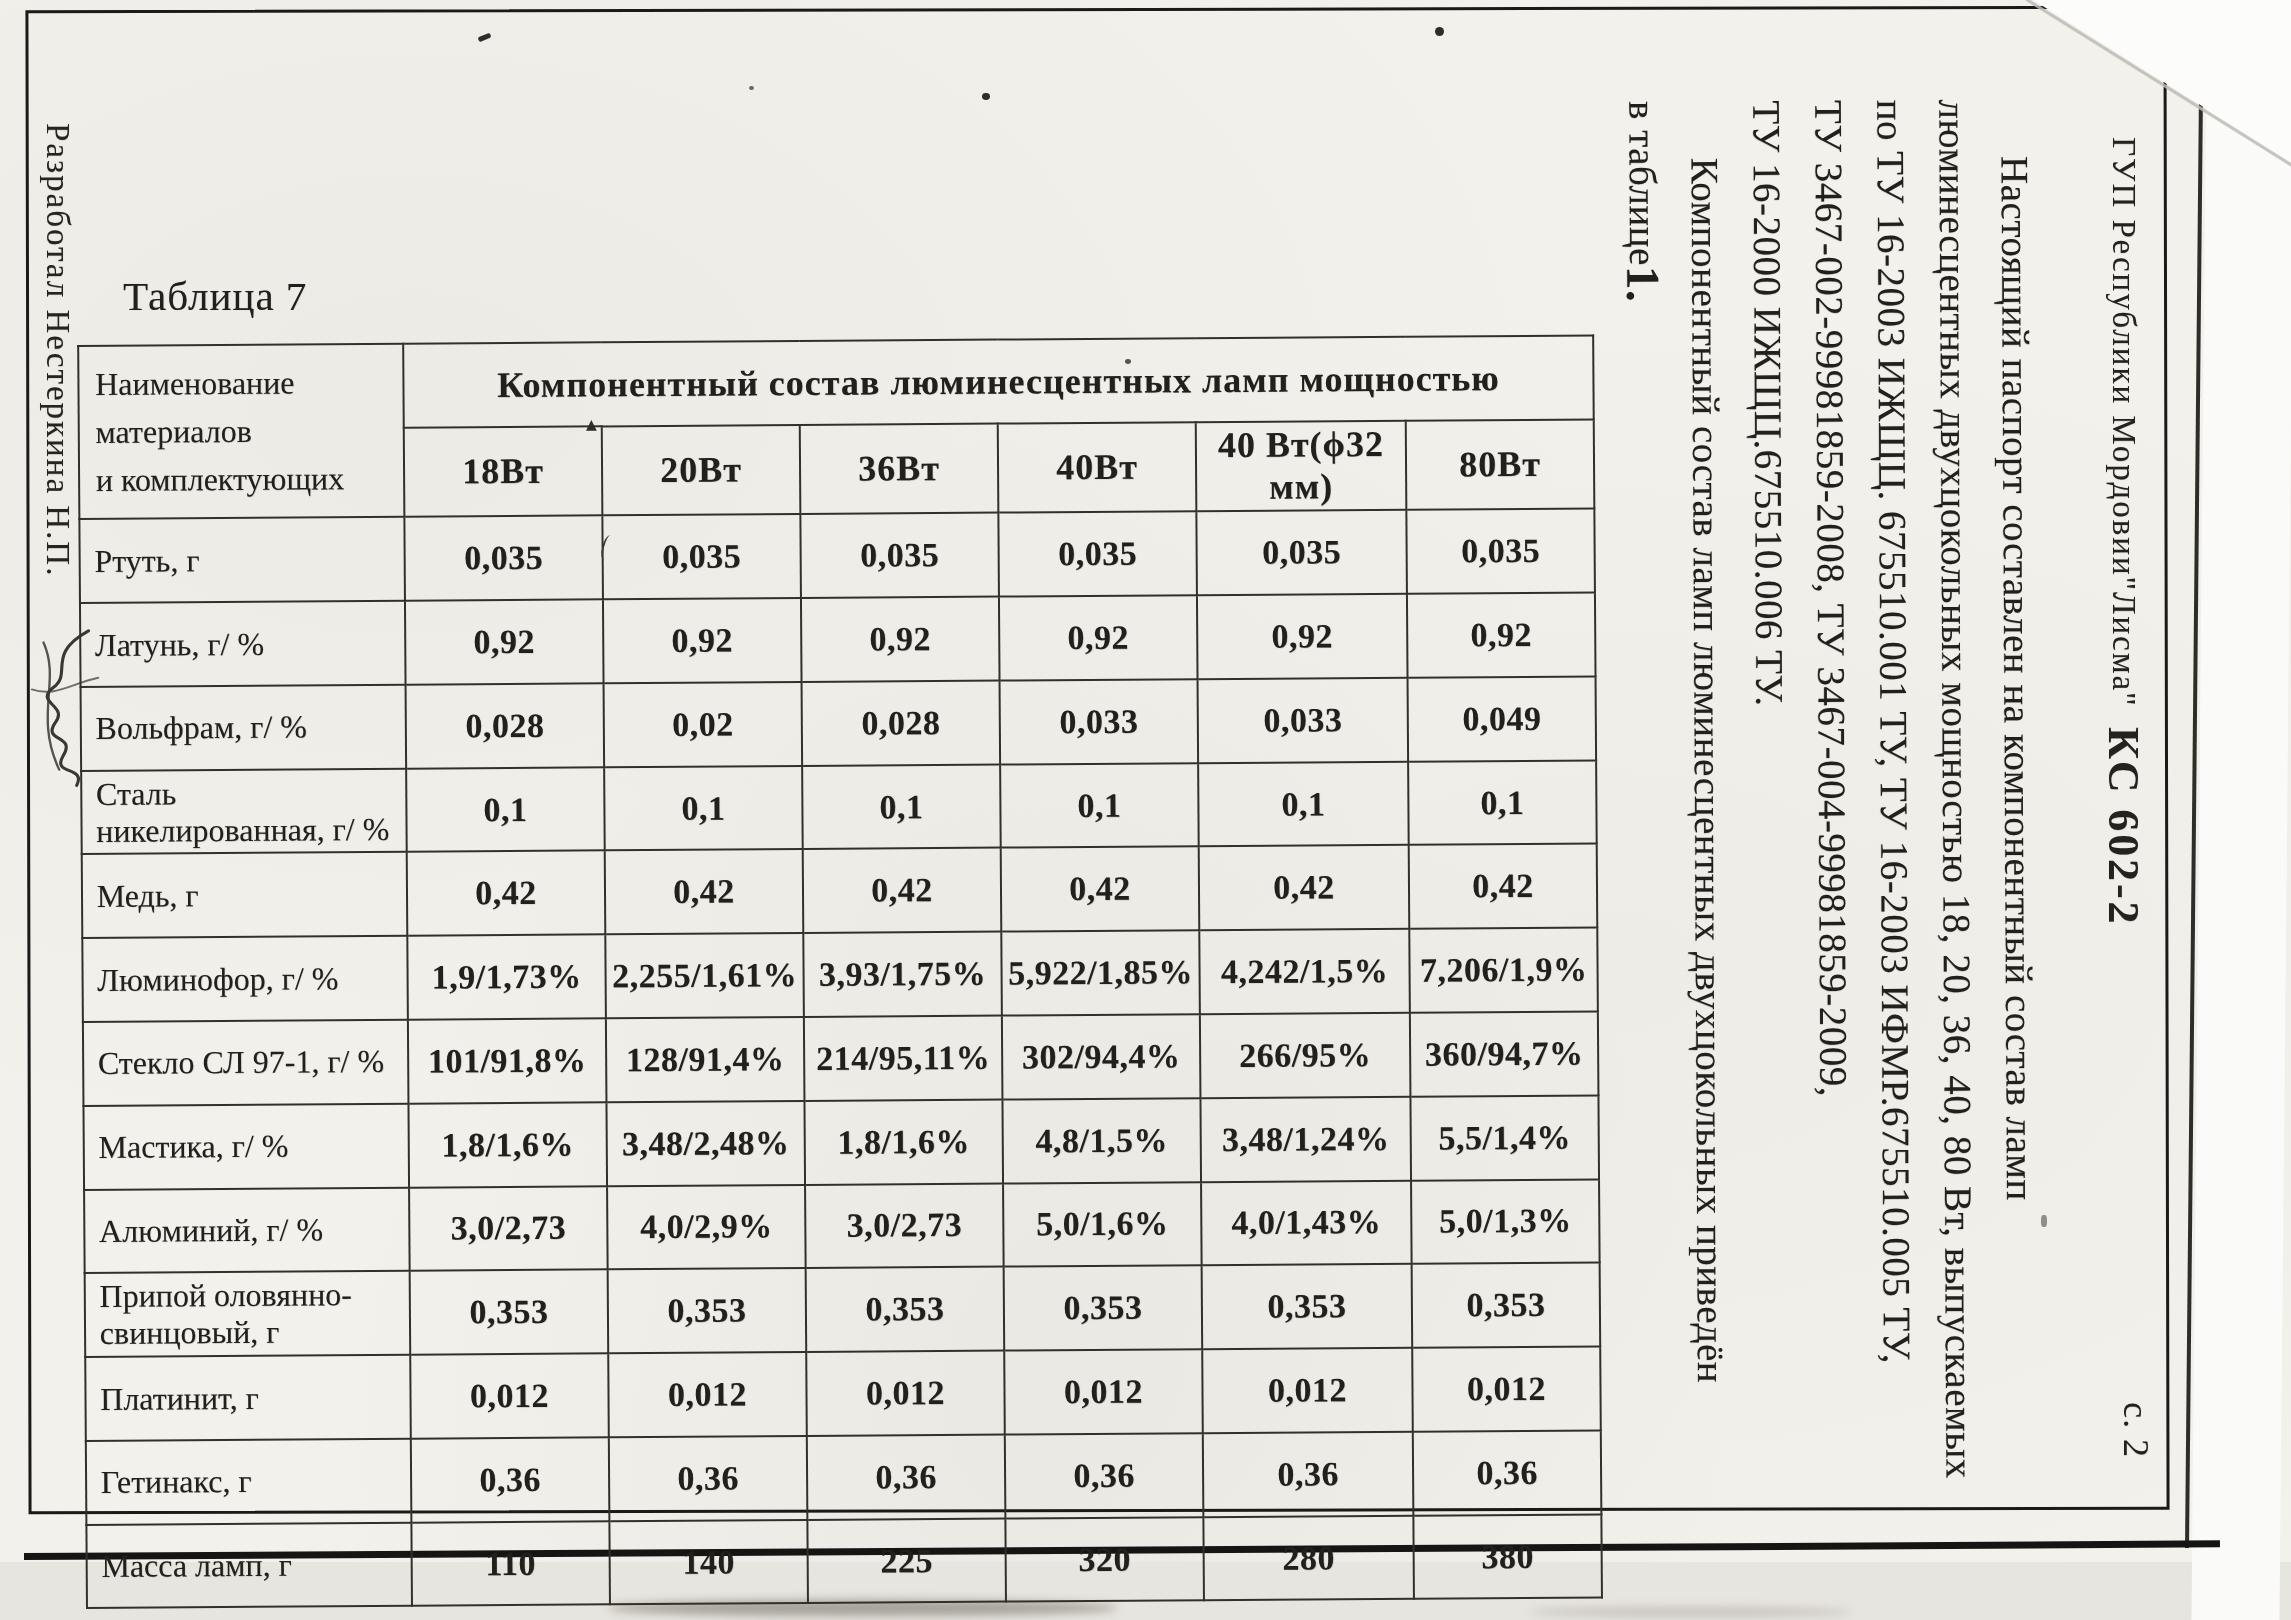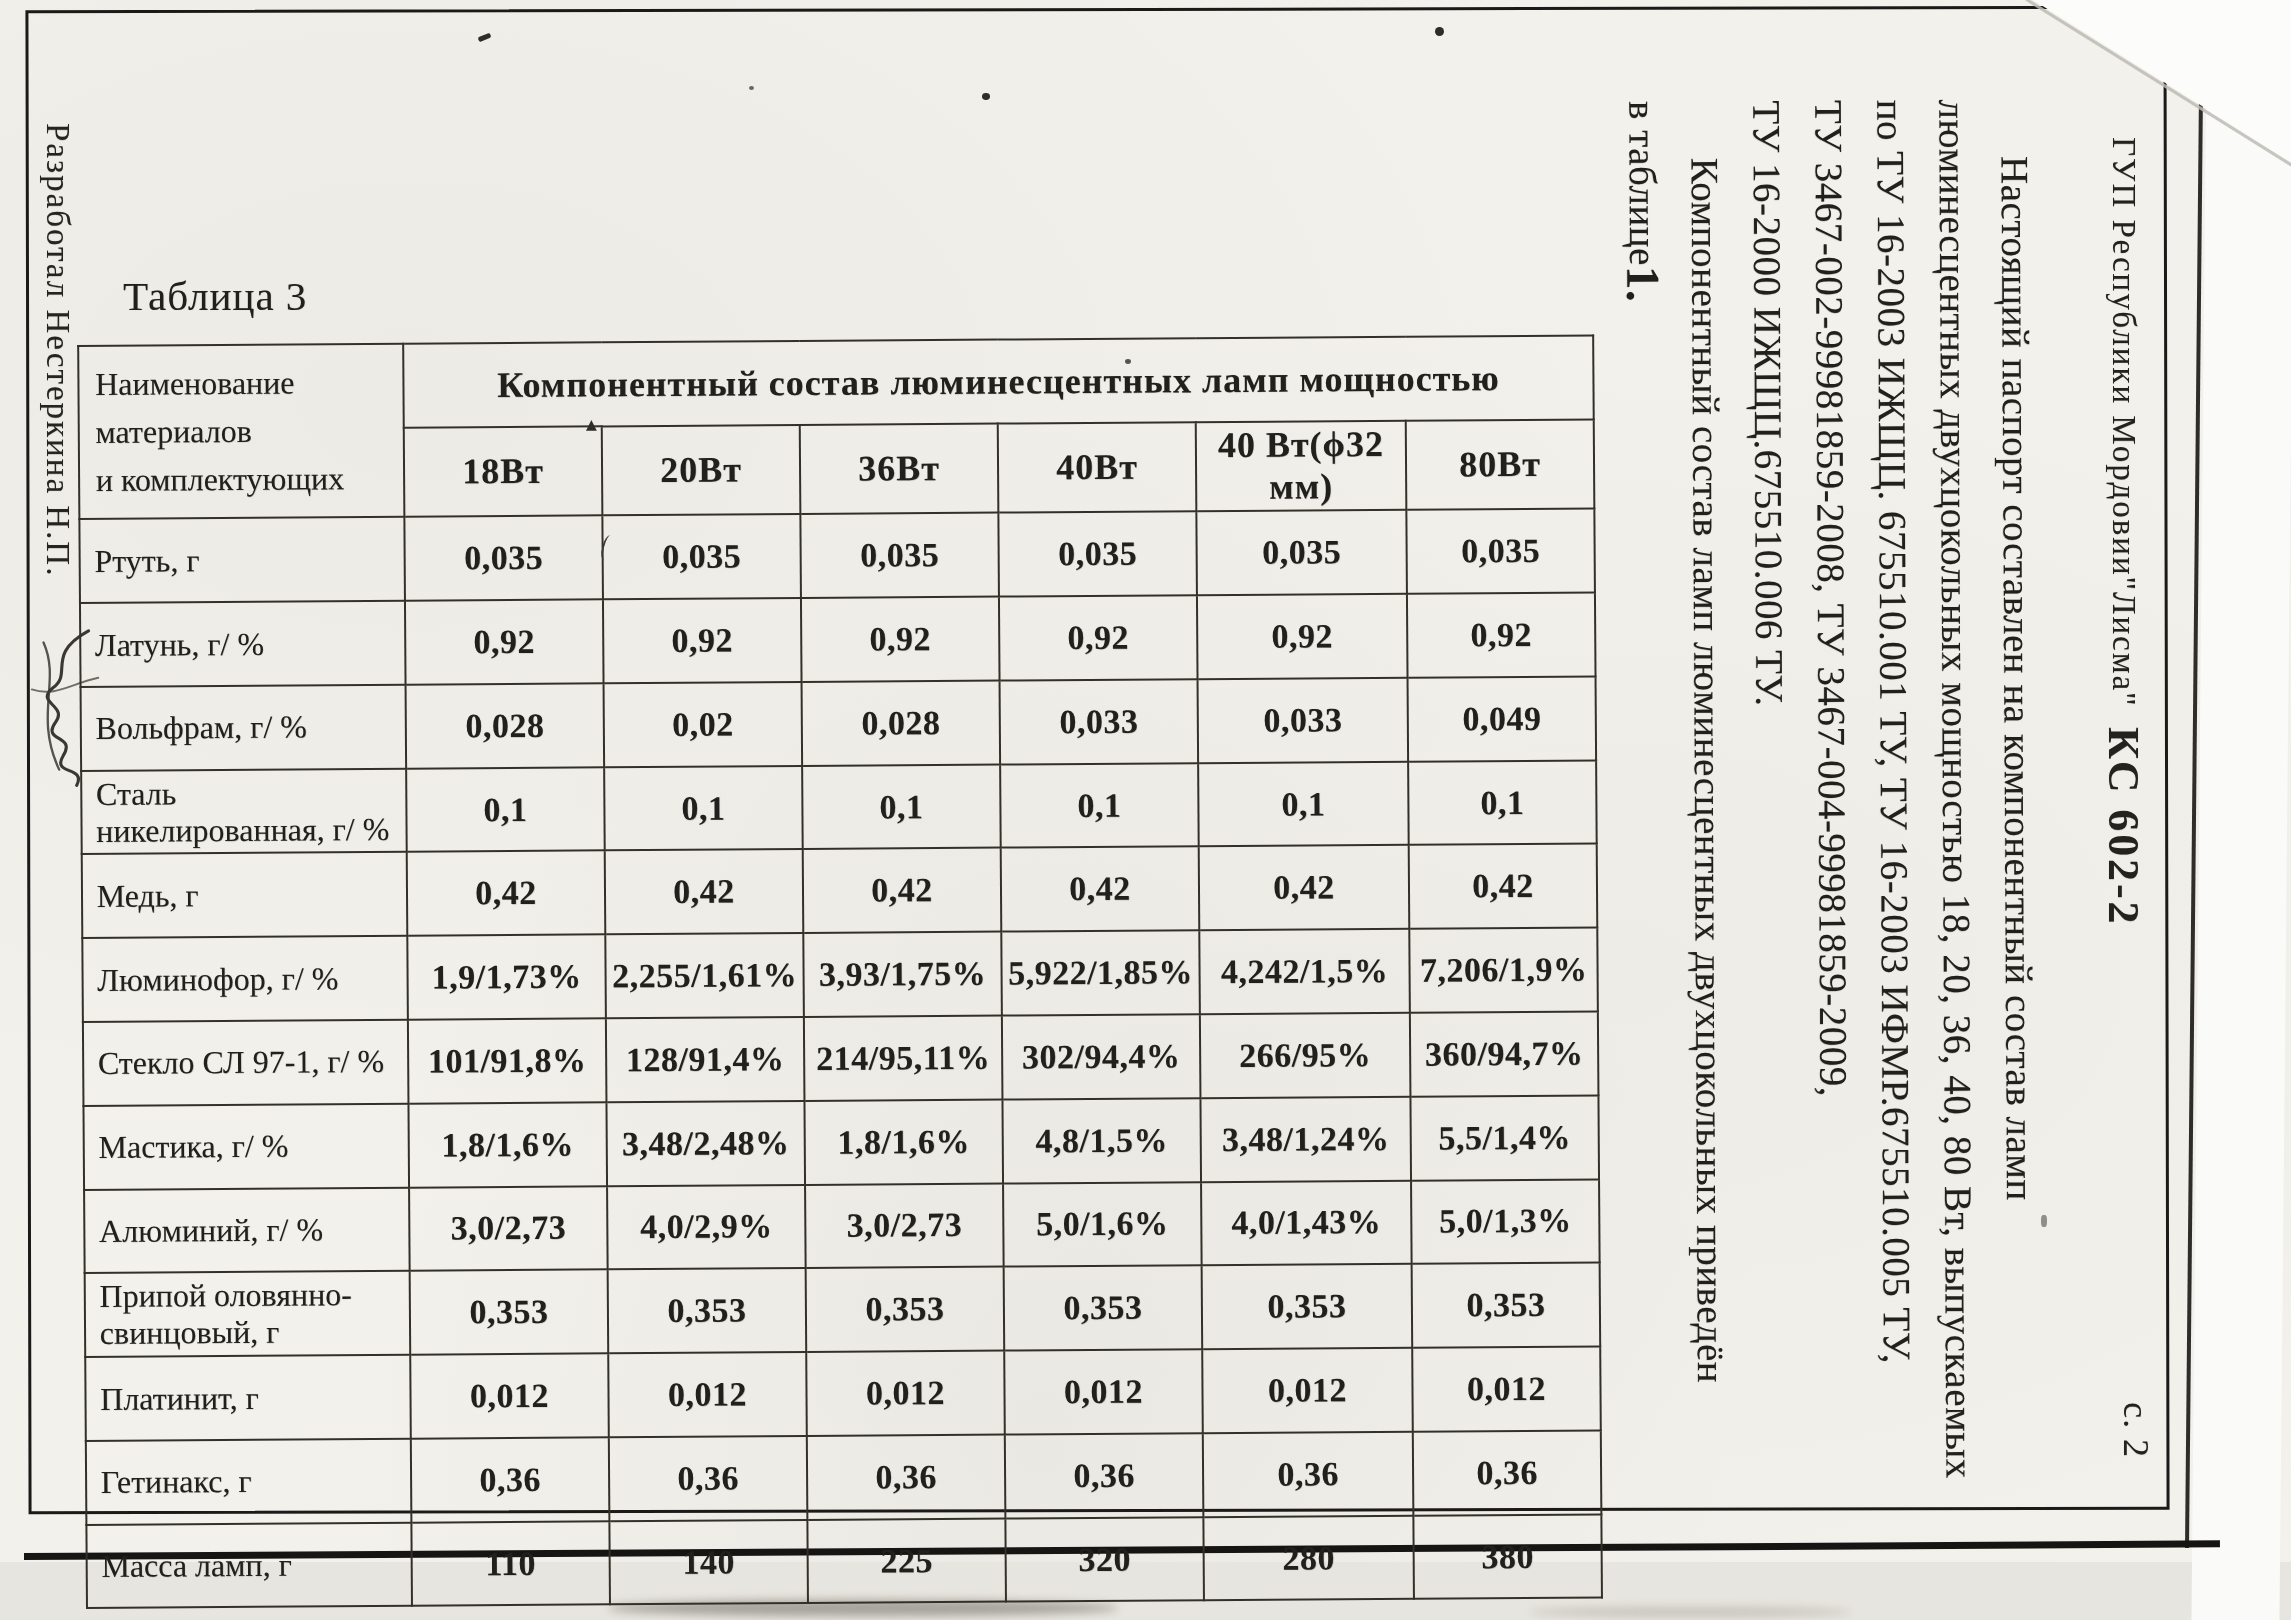--- a/index.html
+++ b/index.html
@@ -92,21 +92,21 @@
 <div class="abs edge-right"></div>
 <div class="abs edge-bottom"></div>
 
 <div class="abs developer ink">Разработал  Нестеркина Н.П.</div>
 <svg class="abs signature" viewBox="0 0 110 180">
   <path d="M78 10 C 34 34, 62 54, 42 68 C 22 84, 58 86, 44 104 C 30 124, 66 116, 52 138 C 40 158, 76 148, 66 168" stroke="#3a3833" fill="none" stroke-width="3.2" stroke-linecap="round"></path>
   <path d="M32 22 C 50 62, 22 96, 48 152" stroke="#3a3833" fill="none" stroke-width="2.4" stroke-linecap="round" opacity=".85"></path>
   <path d="M20 70 C 44 78, 60 64, 88 58" stroke="#3a3833" fill="none" stroke-width="2" stroke-linecap="round" opacity=".7"></path>
 </svg>
 
-<div class="abs tbl-title">Таблица 3</div>
+<div class="abs tbl-title">Таблица 7</div>
 
 <div class="abs table-wrap">
   <table class="main">
     <colgroup>
       <col style="width:325px">
         <col style="width:198px">
         <col style="width:198px">
       <col style="width:198px">
         <col style="width:198px">
         <col style="width:210px">

